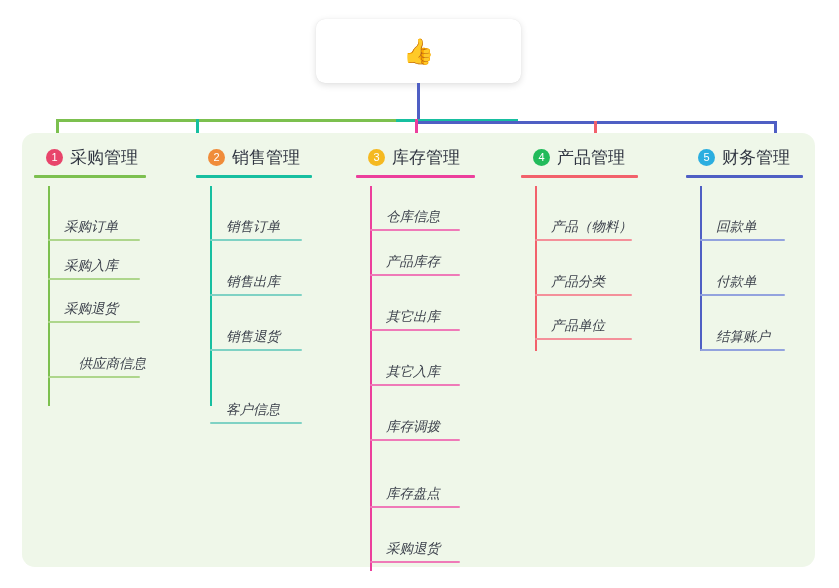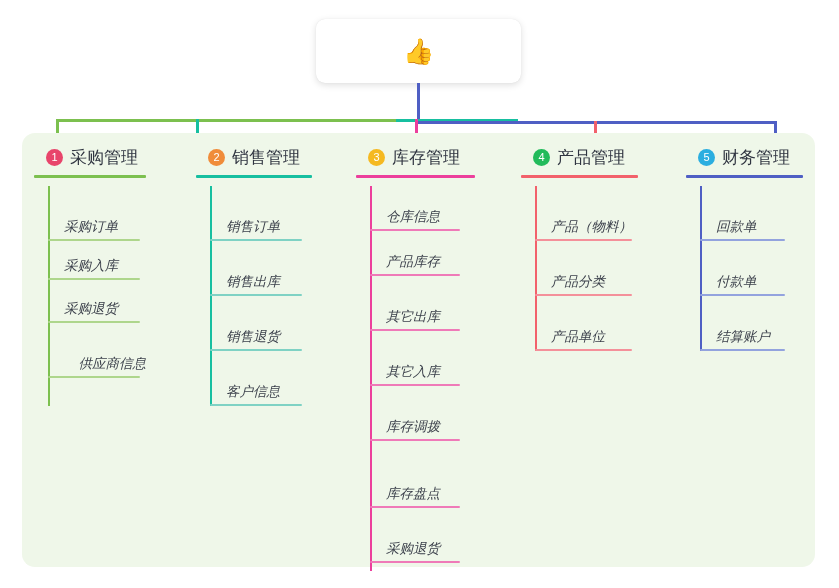--- a/index.html
+++ b/index.html
@@ -196,21 +196,21 @@
             <div class="leaf-rule" style="width: 92px; background: rgb(127, 210, 196);"></div>
           </div>
           <div class="leaf" style="height: 55px;">
             <span class="leaf-label">销售出库</span>
             <div class="leaf-rule" style="width: 92px; background: rgb(127, 210, 196);"></div>
           </div>
           <div class="leaf" style="height: 55px;">
             <span class="leaf-label">销售退货</span>
             <div class="leaf-rule" style="width: 92px; background: rgb(127, 210, 196);"></div>
           </div>
-          <div class="leaf" style="height: 55px;">
+          <div class="leaf" style="height: 73px;">
             <span class="leaf-label">客户信息</span>
             <div class="leaf-rule" style="width: 92px; background: rgb(127, 210, 196);"></div>
           </div>
         </div>
       </div>
       <div class="column" style="left: 356px;">
         <div class="col-head">
           <span class="badge" style="background: rgb(245, 185, 33);">3</span>
           <span class="col-title">库存管理</span>
         </div>
@@ -256,21 +256,21 @@
         <div class="leaves">
           <div class="spine" style="background: rgb(242, 97, 107); height: 165px;"></div>
           <div class="leaf" style="height: 55px; text-align: right;">
             <span class="leaf-label">产品（物料）</span>
             <div class="leaf-rule" style="width: 97px; background: rgb(244, 144, 154);"></div>
           </div>
           <div class="leaf" style="height: 55px;">
             <span class="leaf-label">产品分类</span>
             <div class="leaf-rule" style="width: 97px; background: rgb(244, 144, 154);"></div>
           </div>
-          <div class="leaf" style="height: 55px;">
+          <div class="leaf" style="height: 44px;">
             <span class="leaf-label">产品单位</span>
             <div class="leaf-rule" style="width: 97px; background: rgb(244, 144, 154);"></div>
           </div>
         </div>
       </div>
       <div class="column" style="left: 686px;">
         <div class="col-head">
           <span class="badge" style="background: rgb(43, 174, 224);">5</span>
           <span class="col-title">财务管理</span>
         </div>

